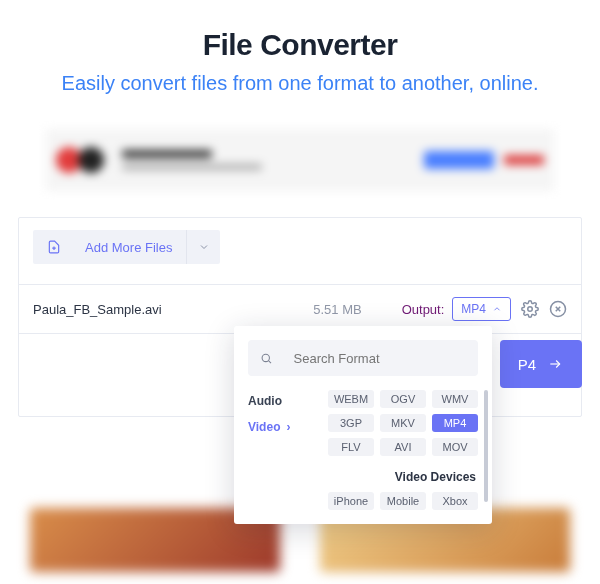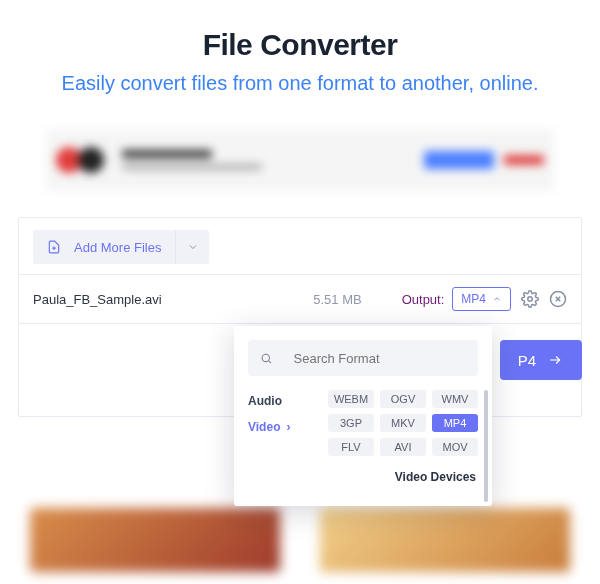--- a/index.html
+++ b/index.html
@@ -39,30 +39,31 @@
   .add-more {
     display:flex; align-items:center;
     background:#f0f2f8;
     color:#6a73f5;
     font-size:13px;
     font-weight:500;
     height:34px;
     border-radius:2px;
     overflow:hidden;
   }
-  .add-more .main { display:flex; align-items:center; gap:13px; padding:0 14px; height:100%; cursor:pointer;}
+  .add-more .main { display:flex; align-items:center; gap:24px; padding:0 14px; height:100%; cursor:pointer;}
   .add-more .chev { width:34px; height:100%; display:flex; align-items:center; justify-content:center; border-left:1px solid #e2e5ee; cursor:pointer;}
   .file-icon { width:14px; height:16px; }
 
   .file-row {
     display:flex; align-items:center;
     border-top:1px solid #e7eaf1;
     border-bottom:1px solid #e7eaf1;
     padding: 12px 14px;
     font-size:13px;
+    margin-top:10px;
   }
   .file-name { color:#2c3444; flex:0 0 auto; }
   .file-size { color:#9198a8; margin-left:auto; padding-right:40px;text-align:center;}
   .output-label { color:#701a75; margin-right:8px; }
   .output-sel {
     border:1px solid #6a73f5; color:#6a73f5;
     border-radius:3px; padding:4px 8px; font-size:12px;
     display:flex; align-items:center; gap:6px; cursor:pointer;
     font-weight:500;
   }
@@ -70,21 +71,21 @@
   .gear,.close-c{ width:18px;height:18px; color:#8690a4; cursor:pointer;}
 
   .convert-bar{
     position:absolute;
     right:18px;
     top:340px;
     display:flex;
   }
   .convert-btn{
     background:#6a73f5; color:#fff;
-    height:40px; border-radius:4px;
+    height:48px; border-radius:4px;
     display:flex; align-items:center; gap:10px;
     padding:0 18px; font-size:15px; font-weight:500;
     cursor:pointer;
   }
 
   
   .dropdown {
     position:absolute;
     left:234px; top:326px;
     width:258px;
@@ -227,20 +228,25 @@
         <div class="fmt">OGV</div>
         <div class="fmt">WMV</div>
         <div class="fmt">3GP</div>
         <div class="fmt">MKV</div>
         <div class="fmt sel">MP4</div>
         <div class="fmt">FLV</div>
         <div class="fmt">AVI</div>
         <div class="fmt">MOV</div>
       </div>
       <div class="section-label">Video Devices</div>
+      <div class="dd-grid">
+        <div class="fmt">iPhone</div>
+        <div class="fmt">Mobile</div>
+        <div class="fmt">Xbox</div>
+      </div>
     </div>
   </div>
 </div>
 
 <div class="thumbs">
   <div class="thumb"></div>
   <div class="thumb t2"></div>
 </div>
 
 </body></html>

